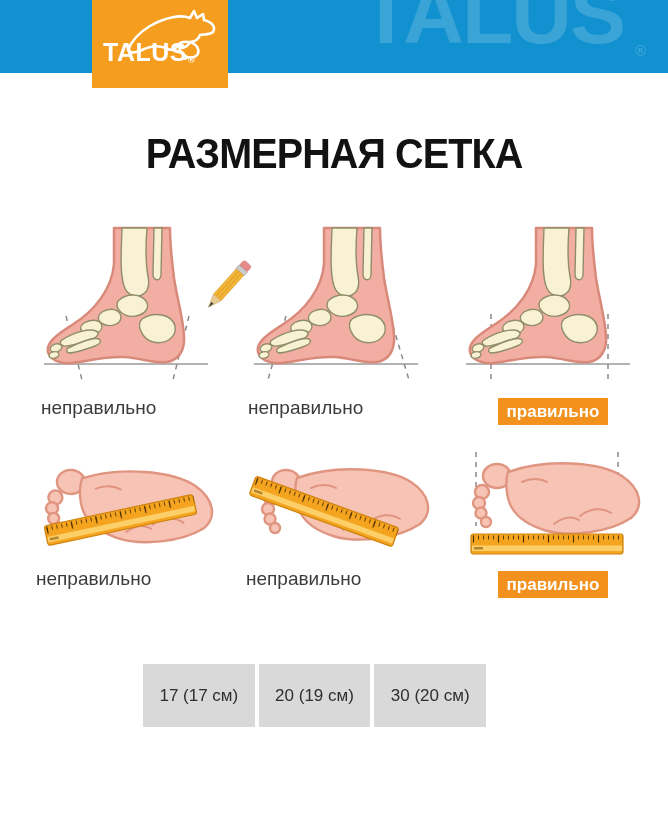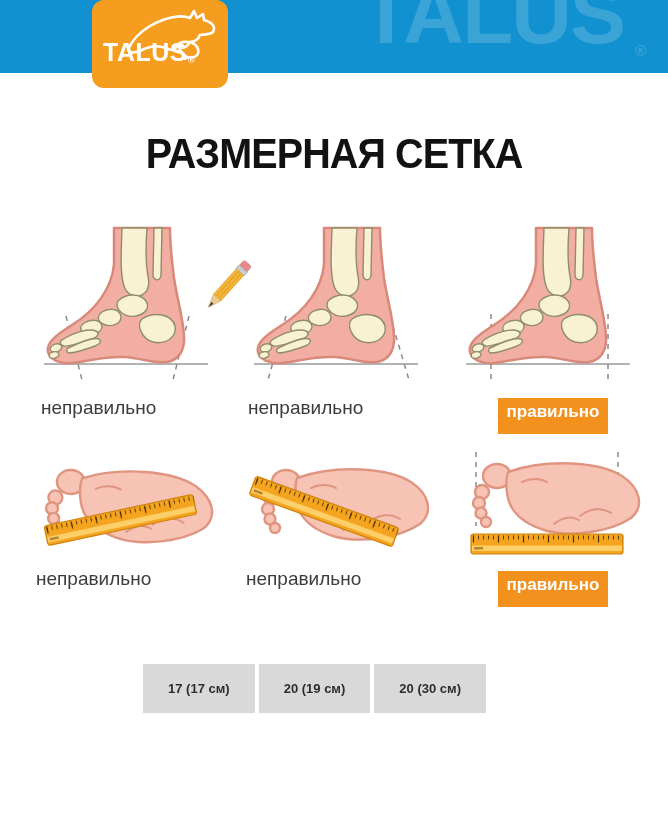--- a/index.html
+++ b/index.html
@@ -5,41 +5,41 @@
   * { margin:0; padding:0; box-sizing:border-box; }
   html,body { background:#ffffff; }
   body { font-family:"Liberation Sans", sans-serif; }
   .page { position:relative; width:668px; height:824px; background:#ffffff; overflow:hidden; }
 
   
   .blue-bar { position:absolute; left:0; top:0; width:668px; height:73px; background:#1191d0; overflow:hidden; }
   .watermark { position:absolute; right:44px; top:-28px; font-size:84px; line-height:1; font-weight:bold;
                letter-spacing:-2px; color:#3ba4d7; }
   .watermark-reg { position:absolute; right:22px; top:42px; font-size:15px; color:#3ba4d7; font-weight:bold; }
-  .logo-box { position:absolute; left:92px; top:0; width:136px; height:88px; background:#f59d1f;border-radius:12px; }
+  .logo-box { position:absolute; left:92px; top:0; width:136px; height:88px; background:#f59d1f; }
   .logo-kangaroo { position:absolute; left:32px; top:6px; }
   .logo-text { position:absolute; left:11px; top:38px; color:#ffffff; font-weight:bold; font-size:25px; letter-spacing:0.5px; }
   .logo-reg { font-size:9px; vertical-align:baseline; position:relative; top:2px; left:1px; }
 
   
   .page-title { position:absolute; top:129px; left:0; width:668px; text-align:center;
                 font-size:43px; font-weight:800; color:#121212; letter-spacing:-1px;
                 transform:scaleX(0.92); }
 
   
   .illus { position:absolute; }
   .lbl { position:absolute; width:180px; text-align:left; font-size:19px; color:#3c3c3c; }
-  .badge { position:absolute; width:110px; height:36px; background:#f2911d; color:#ffffff;
+  .badge { position:absolute; width:110px; height:27px; background:#f2911d; color:#ffffff;
            font-weight:bold; font-size:17px; text-align:center; line-height:27px; }
 
   
   .size-table { position:absolute; left:143px; top:664px; width:343px;
                 display:grid; grid-template-columns:repeat(3,1fr); gap:4px; }
-  .size-cell { background:#d9d9d9; height:49px; display:flex; align-items:center; justify-content:center;
-               font-weight:bold; font-size:13px; color:#2e2e2e; }
+  .size-cell { background:#d9d9d9; height:63px; display:flex; align-items:center; justify-content:center;
+               font-weight:normal; font-size:17px; color:#2e2e2e; }
 
   .hidden-defs { position:absolute; width:0; height:0; overflow:hidden; }
 </style>
 </head>
 <body>
 
 <div class="page">
 
   <svg class="hidden-defs" aria-hidden="true">
     <defs>
@@ -184,16 +184,16 @@
       </g>
   </svg>
 
   <div class="lbl" style="left:36px;top:568px">неправильно</div>
   <div class="lbl" style="left:246px;top:568px">неправильно</div>
   <div class="badge" style="left:498px;top:571px">правильно</div>
 
   <div class="size-table">
     <div class="size-cell">17 (17 см)</div>
     <div class="size-cell">20 (19 см)</div>
-    <div class="size-cell">20 (30 см)</div>
+    <div class="size-cell">30 (20 см)</div>
   </div>
 
 </div>
 
 </body></html>

